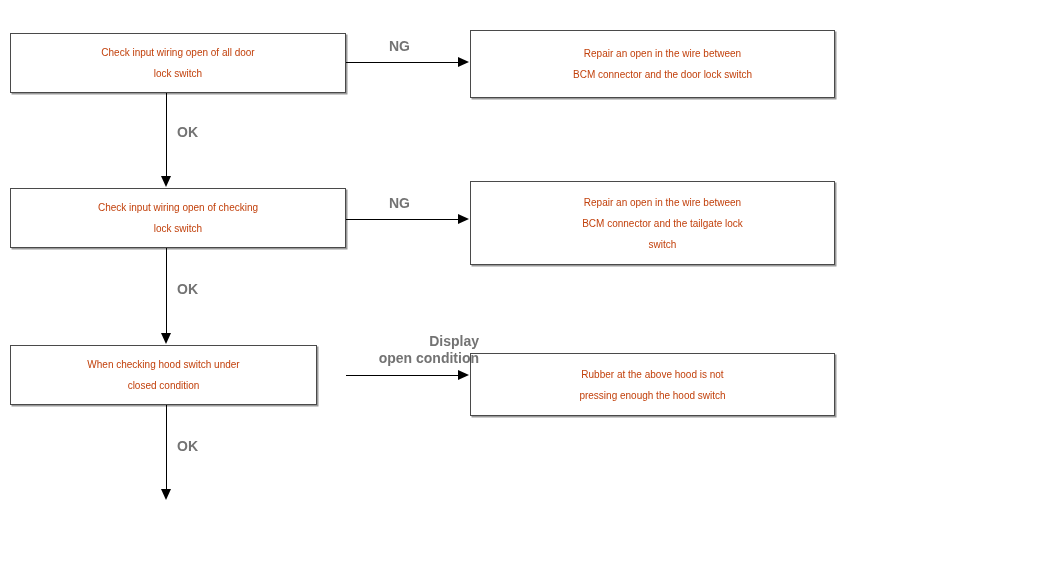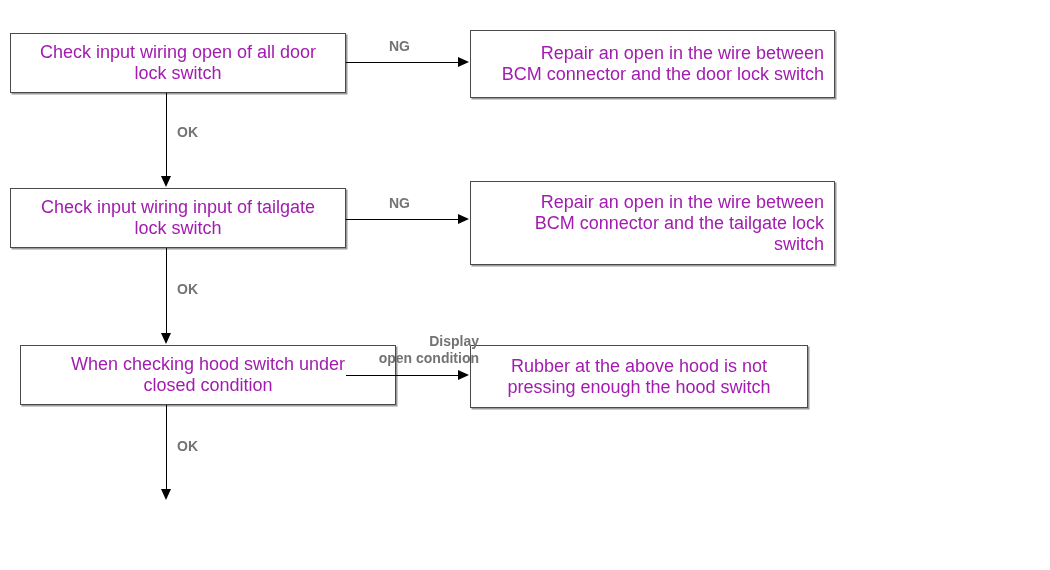--- a/index.html
+++ b/index.html
@@ -30,27 +30,27 @@
     border: 1px solid #4a4a4a;
     box-shadow: 1.5px 1.5px 0 0 #9a9a9a;
     display: flex;
     align-items: center;
     justify-content: center;
     padding: 4px 10px;
   }
   .node .node-label {
     display: block;
     width: 100%;
-    font-size: 18px;
+    font-size: 10px;
     line-height: 21px;
-    color: #a21caf;
+    color: #c2410c;
     white-space: pre-line;
   }
   .node.center .node-label { text-align: center; }
-  .node.leftal .node-label { text-align: right; margin-left: 20px; }
+  .node.leftal .node-label { text-align: center; margin-left: 20px; }
 
   
   .vline {
     position: absolute;
     width: 0;
     border-left: 1.6px solid #000000;
   }
   .hline {
     position: absolute;
     height: 0;
@@ -101,44 +101,44 @@
 
   <div class="hline" style="left:346px; top:62px; width:113px;"></div>
   <div class="arrow-right" style="left:458px; top:56.5px;"></div>
   <div class="edge-label" style="left:389px; top:38px;">NG</div>
 
   <div class="vline" style="left:166px; top:93px; height:84px;"></div>
   <div class="arrow-down" style="left:161.4px; top:176px;"></div>
   <div class="edge-label" style="left:177px; top:124px;">OK</div>
 
   <div class="node center" style="left:10px; top:188px; width:336px; height:60px;">
-    <span class="node-label">Check input wiring input of tailgate
+    <span class="node-label">Check input wiring open of checking
 lock switch</span>
   </div>
 
   <div class="node leftal" style="left:470px; top:181px; width:365px; height:84px;">
     <span class="node-label">Repair an open in the wire between
 BCM connector and the tailgate lock
 switch</span>
   </div>
 
   <div class="hline" style="left:346px; top:219px; width:113px;"></div>
   <div class="arrow-right" style="left:458px; top:213.5px;"></div>
   <div class="edge-label" style="left:389px; top:195px;">NG</div>
 
   <div class="vline" style="left:166px; top:248px; height:86px;"></div>
   <div class="arrow-down" style="left:161.4px; top:333px;"></div>
   <div class="edge-label" style="left:177px; top:281px;">OK</div>
 
-  <div class="node center" style="left:20px; top:345px; width:376px; height:60px;">
+  <div class="node center" style="left:10px; top:345px; width:307px; height:60px;">
     <span class="node-label">When checking hood switch under
 closed condition</span>
   </div>
 
-  <div class="node center" style="left:470px; top:345px; width:338px; height:63px;">
+  <div class="node center" style="left:470px; top:353px; width:365px; height:63px;">
     <span class="node-label">Rubber at the above hood is not
 pressing enough the hood switch</span>
   </div>
 
   <div class="hline" style="left:346px; top:375px; width:113px;"></div>
   <div class="arrow-right" style="left:458px; top:369.5px;"></div>
   <div class="edge-label ctr" style="left:341px; top:333px; width:138px;">Display
 open condition</div>
 
   <div class="vline" style="left:166px; top:405px; height:86px;"></div>

